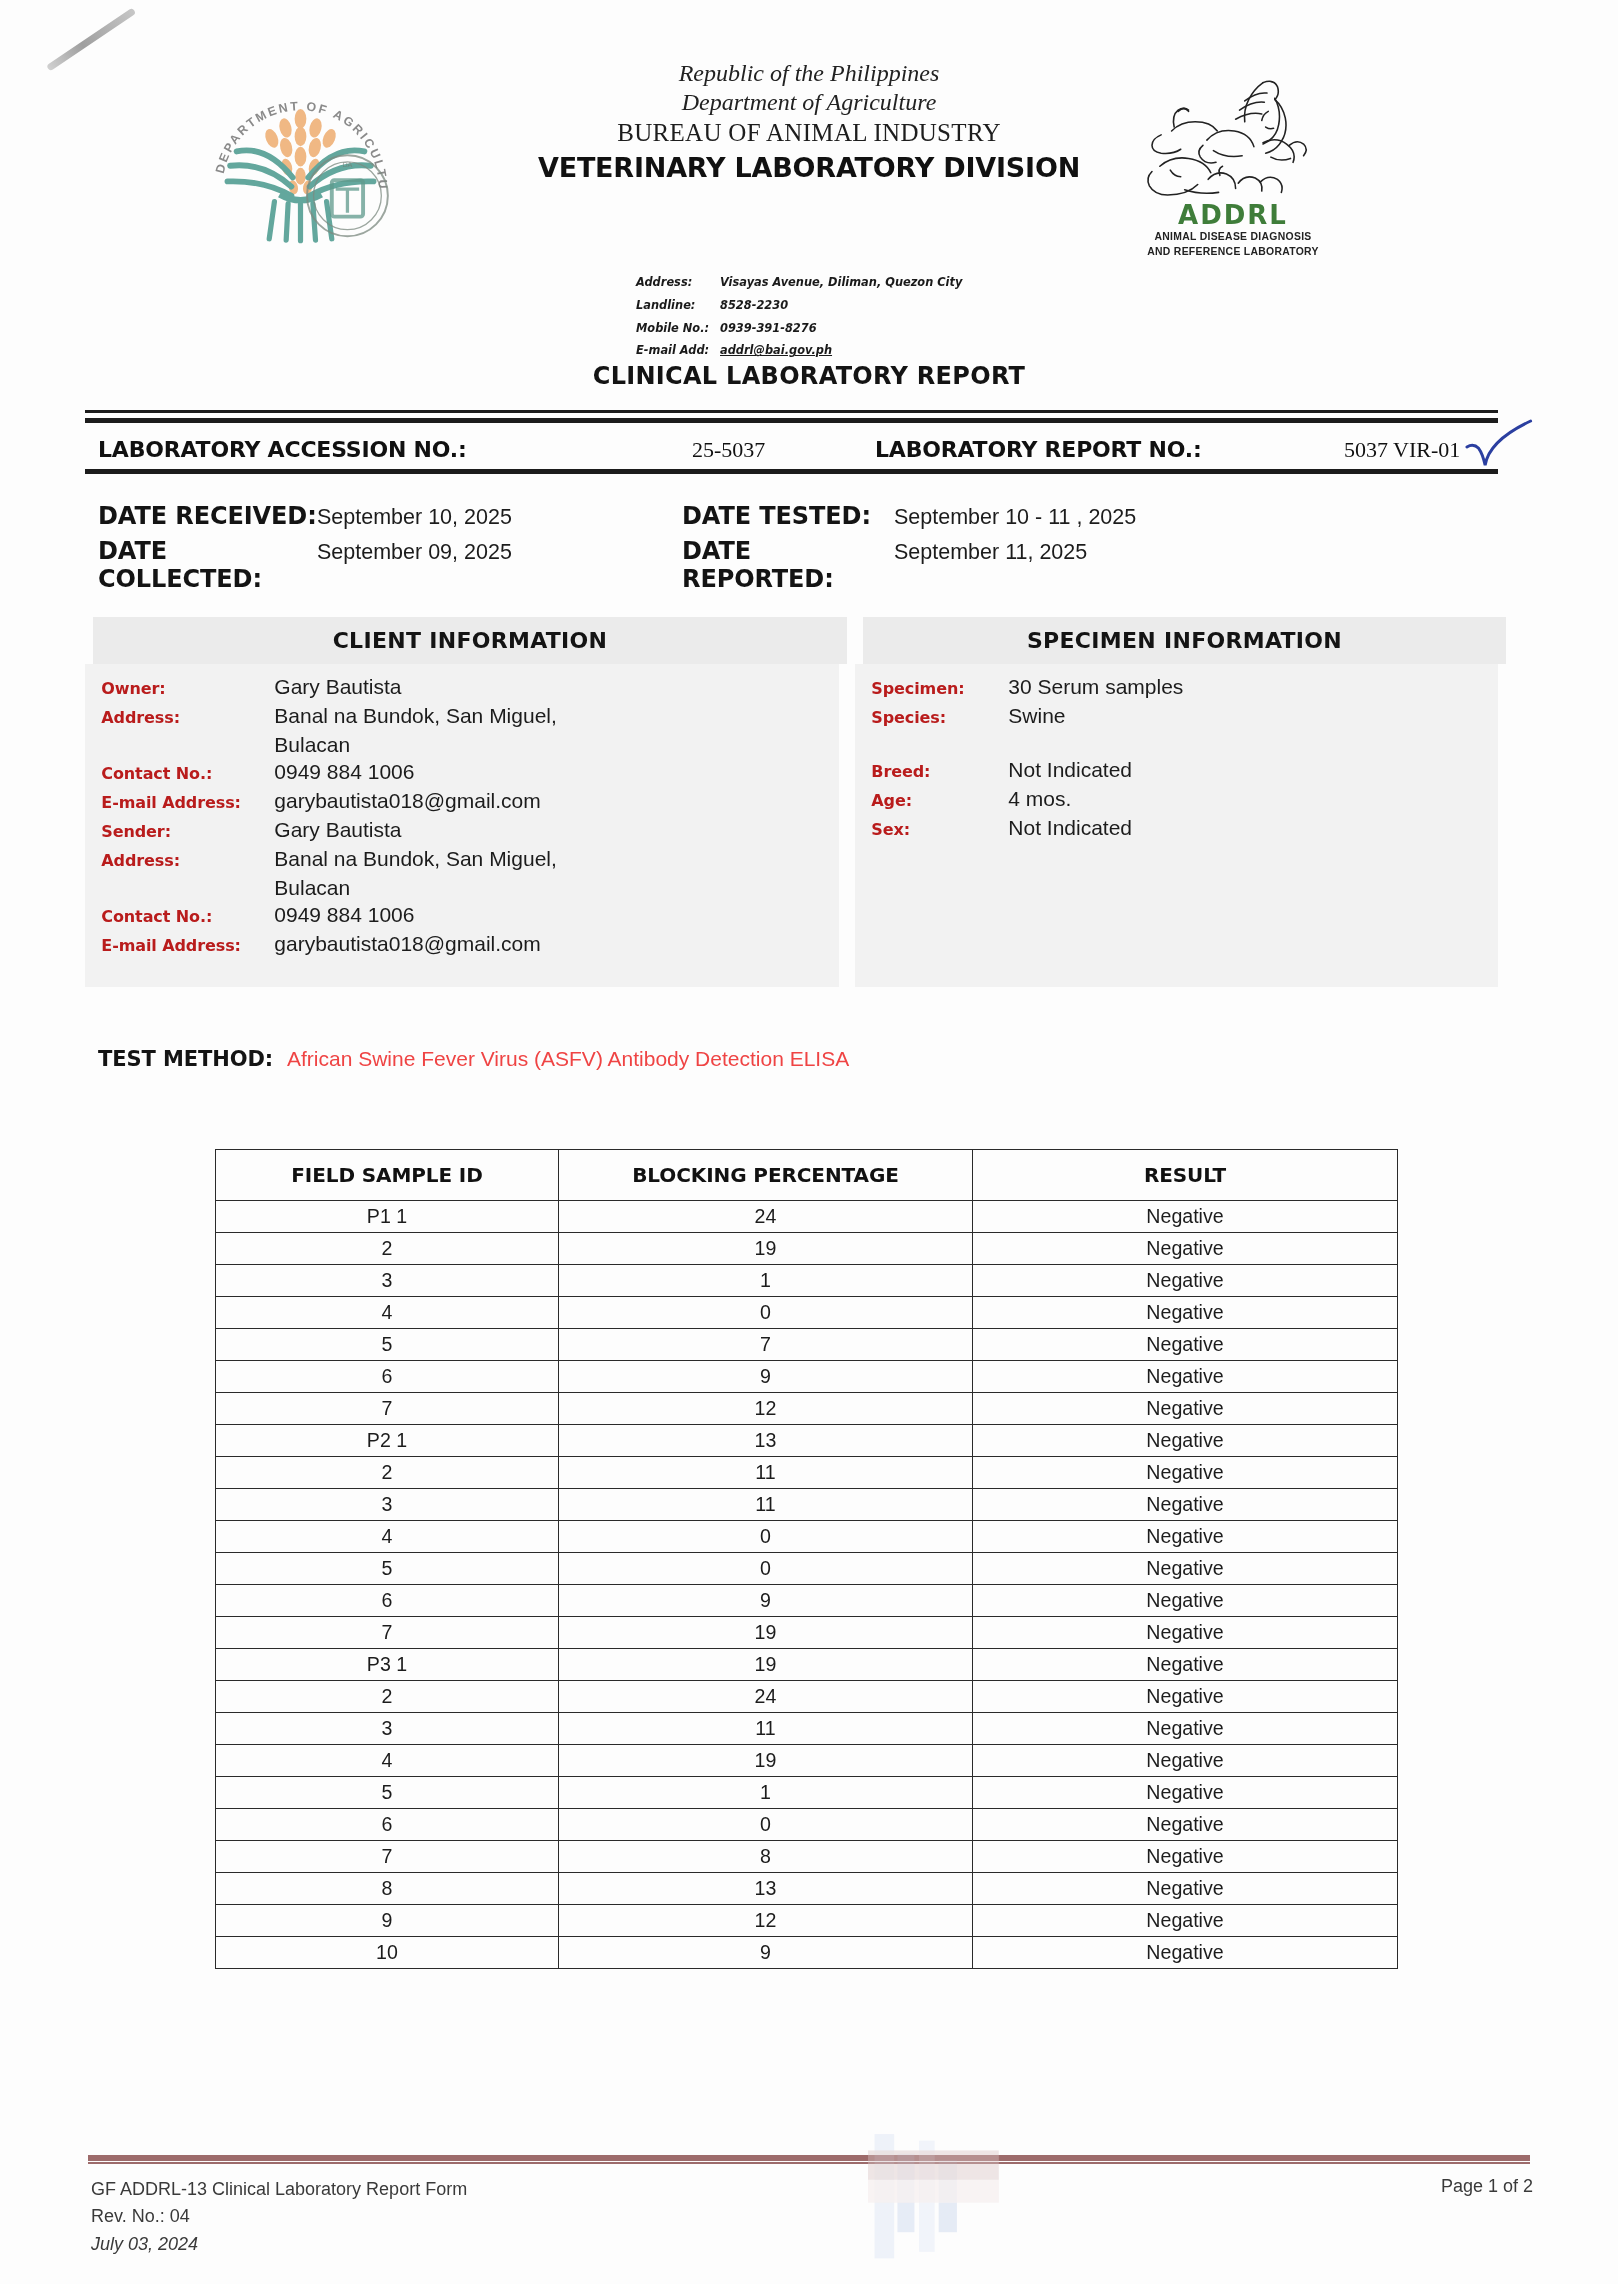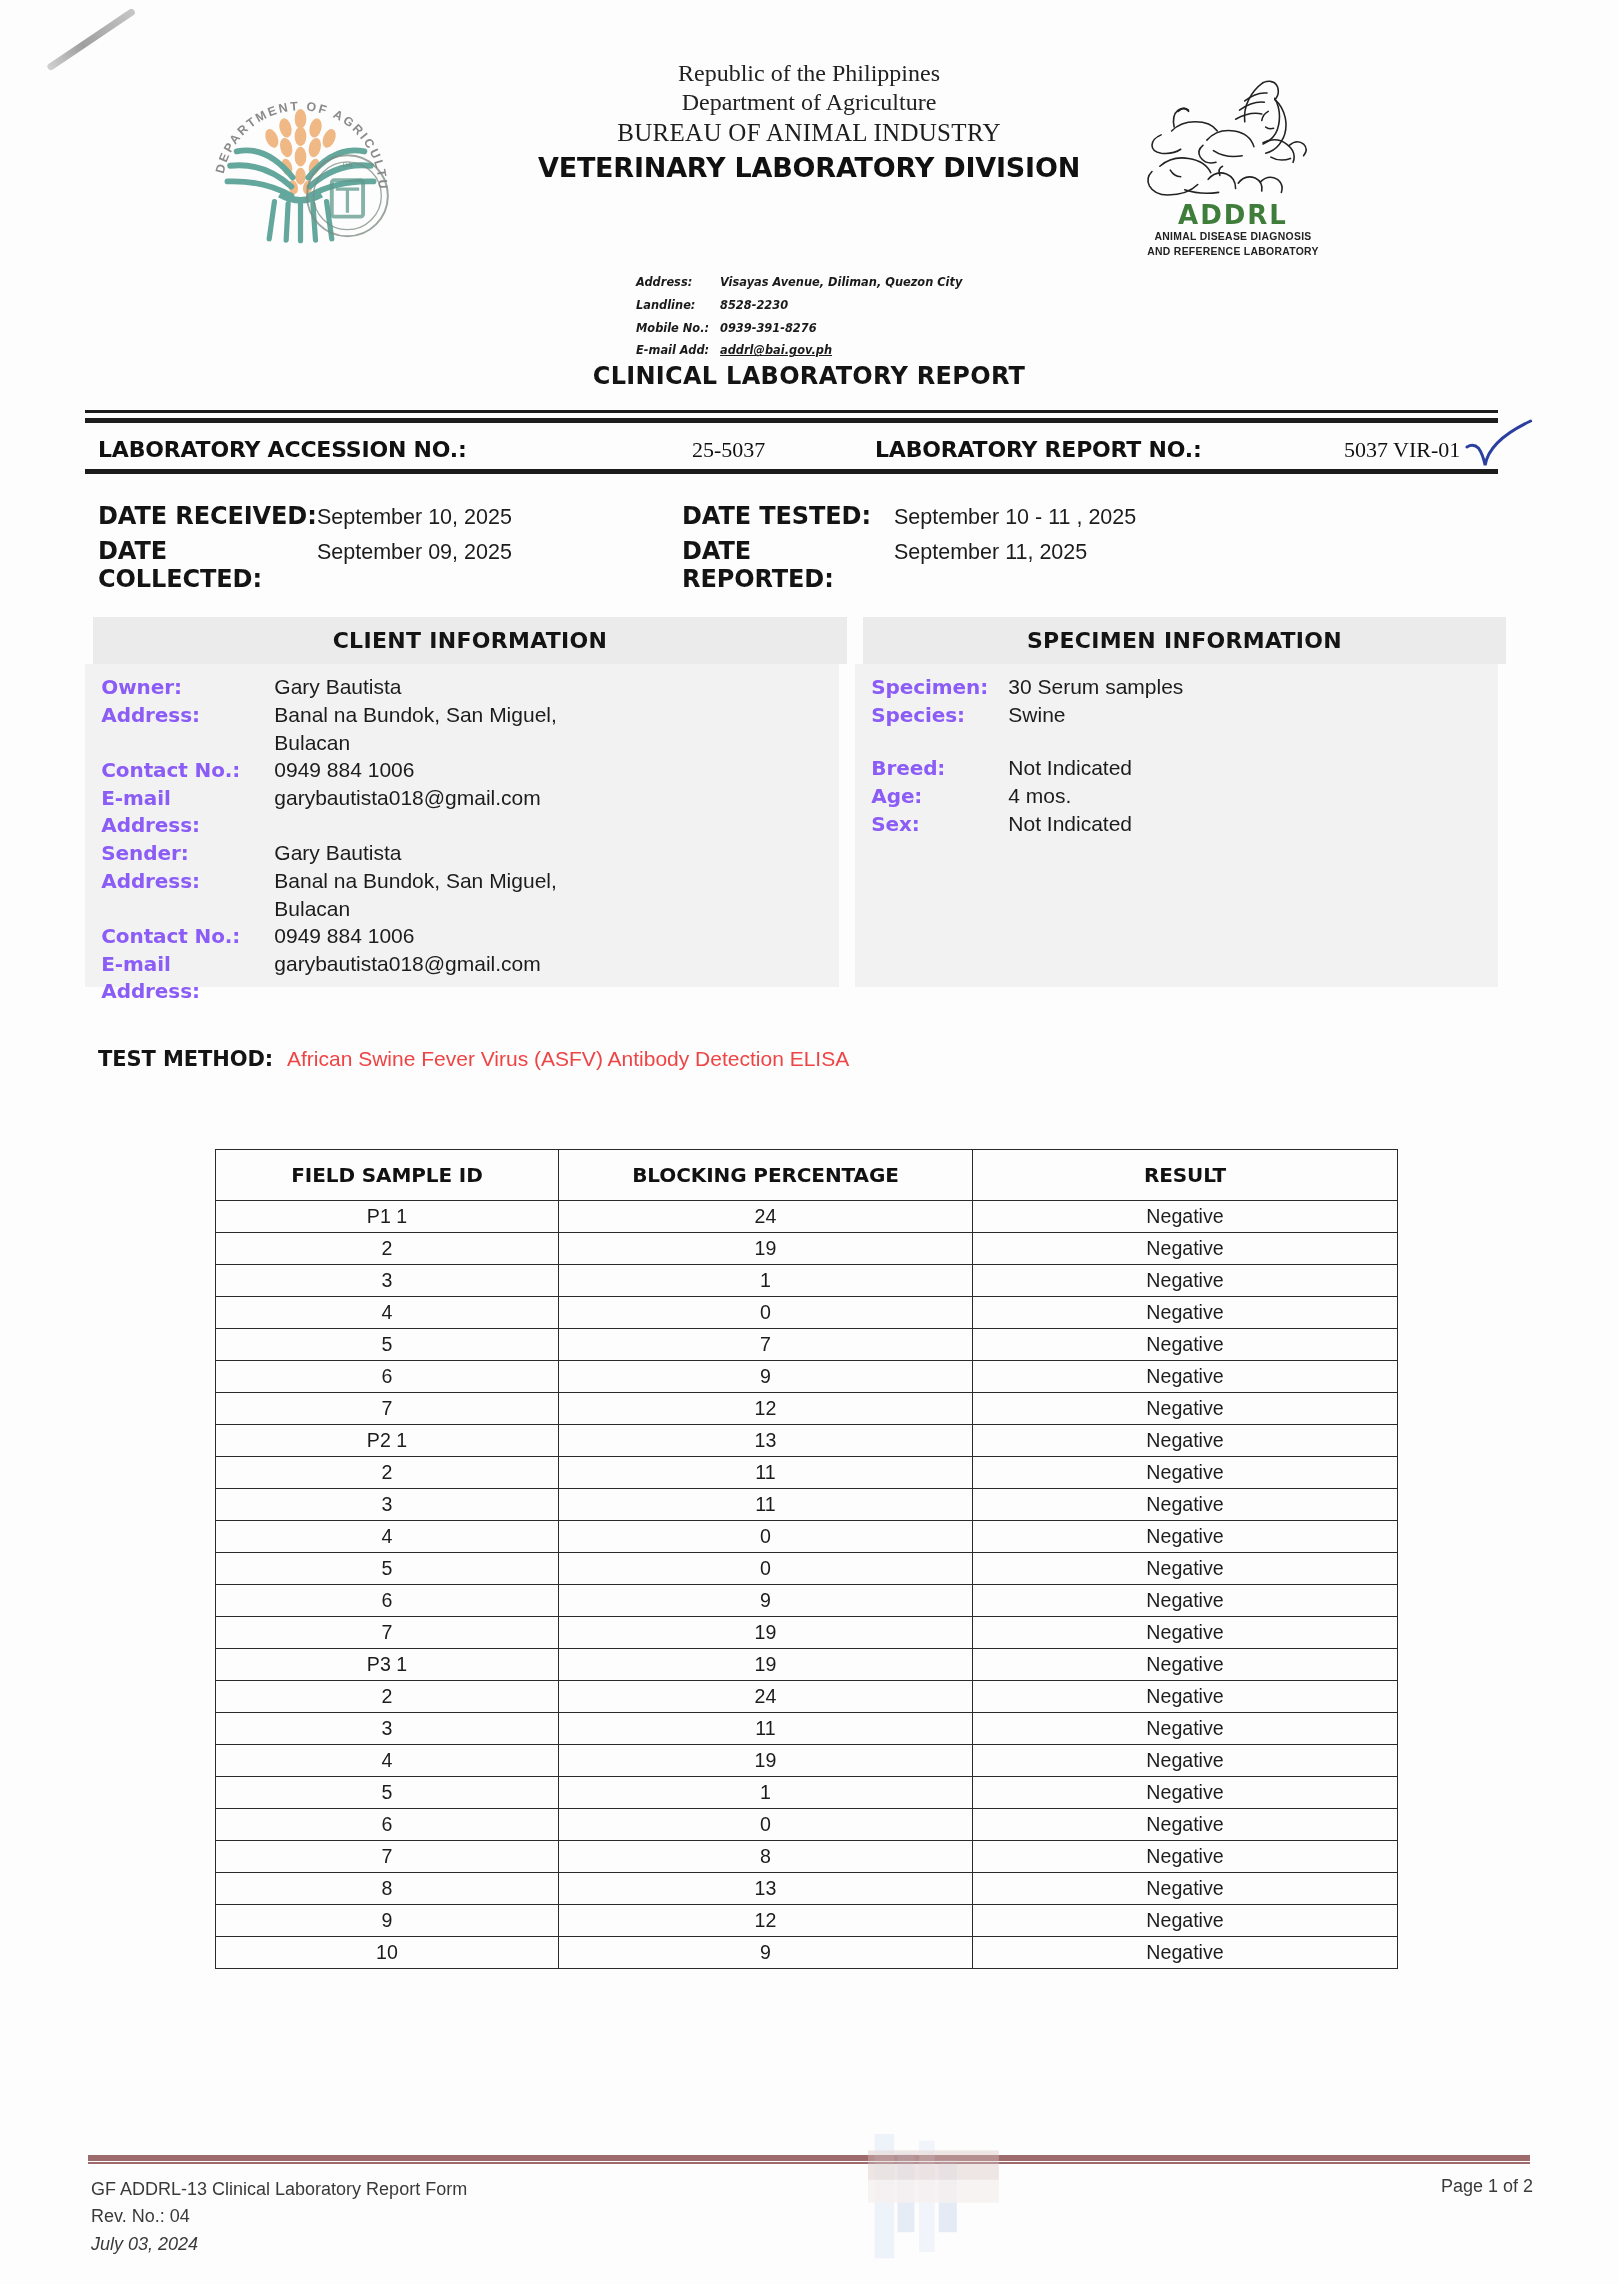--- a/index.html
+++ b/index.html
@@ -84,20 +84,21 @@
     left: 496px;
     top: 19.6px;
     width: 626px;
     text-align: center;
   }
   .org-line1, .org-line2 {
     font-family: "Liberation Serif", serif;
     font-size: 24px;
     line-height: 1.22;
     color: #222;
+    font-style: italic;
   }
   .org-line3 {
     font-family: "Liberation Serif", serif;
     font-size: 25px;
     letter-spacing: 0.3px;
     line-height: 1.3;
     color: #1d1d1d;
   }
   .org-line4 {
     font-family: "DejaVu Sans", sans-serif;
@@ -258,23 +259,23 @@
   .kv-list {
     position: absolute;
     left: 16.3px;
     top: 9px;
     right: 6.5px;
   }
   .kv-row { display: flex; align-items: baseline; }
   .kv-key {
     font-family: "DejaVu Sans", sans-serif;
     font-weight: bold;
-    font-size: 20px;
+    font-size: 16px;
     letter-spacing: -0.1px;
-    color: #8b5cf6;
+    color: #b91c1c;
     line-height: 27px;
   }
   .kv-val {
     font-family: "Liberation Sans", sans-serif;
     font-size: 21px;
     color: #1c1c1c;
     line-height: 27px;
   }
   .kv-cont {
     font-family: "Liberation Sans", sans-serif;

